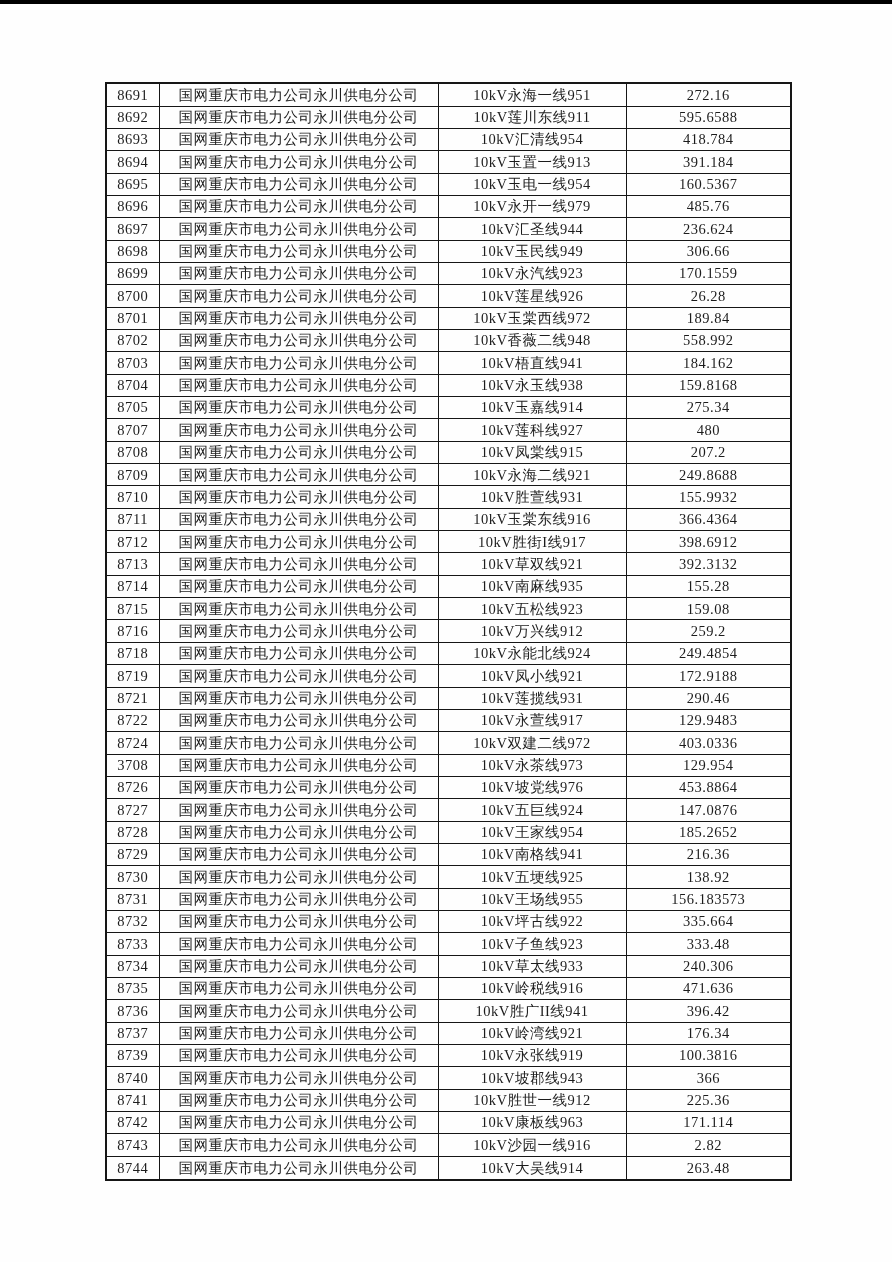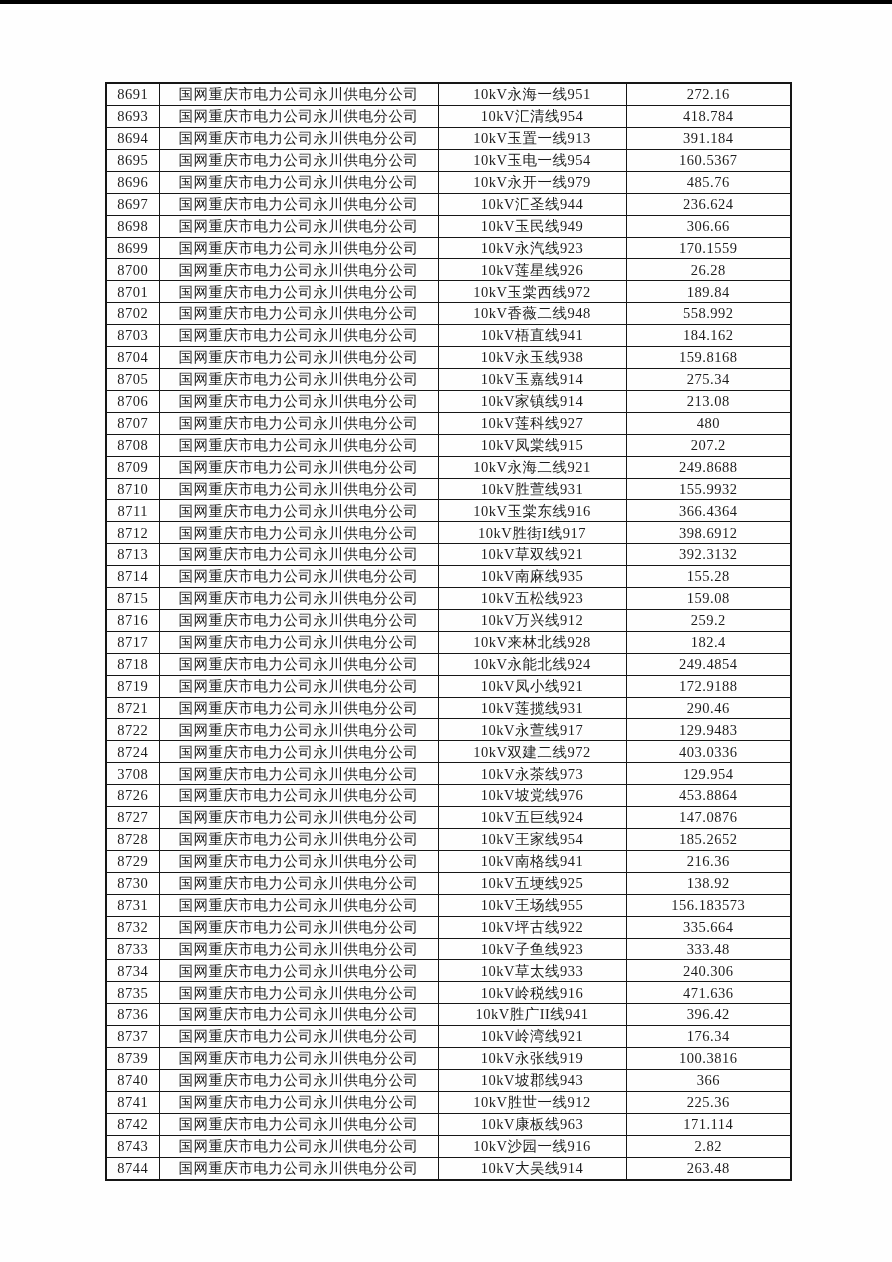--- a/index.html
+++ b/index.html
@@ -61,20 +61,26 @@
       <col style="width:165px">
     </colgroup>
     <tbody id="table-body">
         <tr>
           <td class="c-id">8691</td>
           <td class="c-company">国网重庆市电力公司永川供电分公司</td>
           <td class="c-line">10kV永海一线951</td>
           <td class="c-value">272.16</td>
         </tr>
         <tr>
+          <td class="c-id">8692</td>
+          <td class="c-company">国网重庆市电力公司永川供电分公司</td>
+          <td class="c-line">10kV莲川东线911</td>
+          <td class="c-value">595.6588</td>
+        </tr>
+        <tr>
           <td class="c-id">8693</td>
           <td class="c-company">国网重庆市电力公司永川供电分公司</td>
           <td class="c-line">10kV汇清线954</td>
           <td class="c-value">418.784</td>
         </tr>
         <tr>
           <td class="c-id">8694</td>
           <td class="c-company">国网重庆市电力公司永川供电分公司</td>
           <td class="c-line">10kV玉置一线913</td>
           <td class="c-value">391.184</td>
@@ -139,26 +145,20 @@
           <td class="c-line">10kV永玉线938</td>
           <td class="c-value">159.8168</td>
         </tr>
         <tr>
           <td class="c-id">8705</td>
           <td class="c-company">国网重庆市电力公司永川供电分公司</td>
           <td class="c-line">10kV玉嘉线914</td>
           <td class="c-value">275.34</td>
         </tr>
         <tr>
-          <td class="c-id">8706</td>
-          <td class="c-company">国网重庆市电力公司永川供电分公司</td>
-          <td class="c-line">10kV家镇线914</td>
-          <td class="c-value">213.08</td>
-        </tr>
-        <tr>
           <td class="c-id">8707</td>
           <td class="c-company">国网重庆市电力公司永川供电分公司</td>
           <td class="c-line">10kV莲科线927</td>
           <td class="c-value">480</td>
         </tr>
         <tr>
           <td class="c-id">8708</td>
           <td class="c-company">国网重庆市电力公司永川供电分公司</td>
           <td class="c-line">10kV凤棠线915</td>
           <td class="c-value">207.2</td>
@@ -203,26 +203,20 @@
           <td class="c-id">8715</td>
           <td class="c-company">国网重庆市电力公司永川供电分公司</td>
           <td class="c-line">10kV五松线923</td>
           <td class="c-value">159.08</td>
         </tr>
         <tr>
           <td class="c-id">8716</td>
           <td class="c-company">国网重庆市电力公司永川供电分公司</td>
           <td class="c-line">10kV万兴线912</td>
           <td class="c-value">259.2</td>
-        </tr>
-        <tr>
-          <td class="c-id">8717</td>
-          <td class="c-company">国网重庆市电力公司永川供电分公司</td>
-          <td class="c-line">10kV来林北线928</td>
-          <td class="c-value">182.4</td>
         </tr>
         <tr>
           <td class="c-id">8718</td>
           <td class="c-company">国网重庆市电力公司永川供电分公司</td>
           <td class="c-line">10kV永能北线924</td>
           <td class="c-value">249.4854</td>
         </tr>
         <tr>
           <td class="c-id">8719</td>
           <td class="c-company">国网重庆市电力公司永川供电分公司</td>

